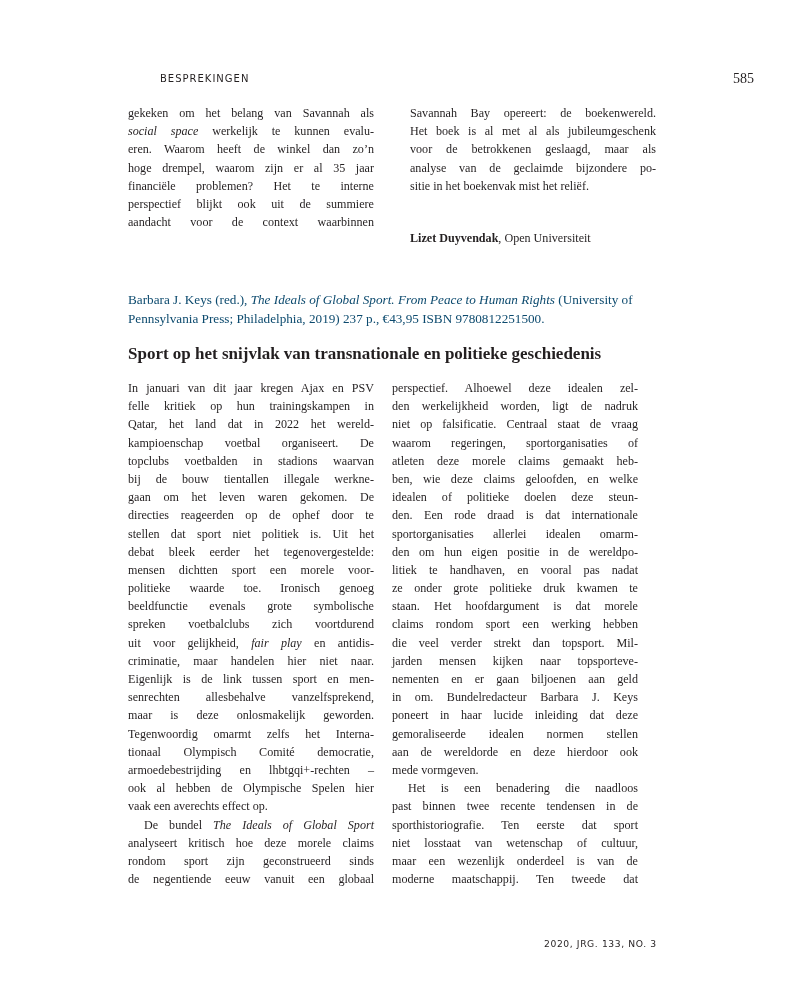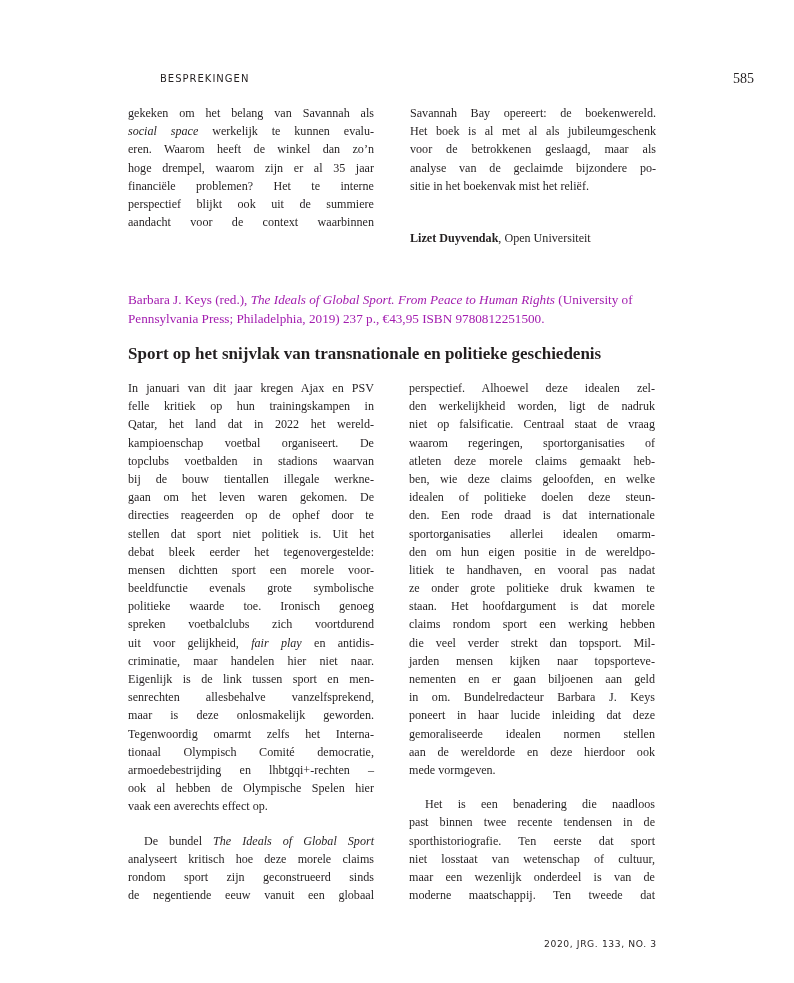--- a/index.html
+++ b/index.html
@@ -45,40 +45,39 @@
       height: 18.2px;
       white-space: nowrap;
       text-align: justify;
       text-align-last: justify;
     }
     .col .line.last {
       text-align-last: left;
     }
     .col .line.indent {
       text-indent: 16px;
-      margin-top: 16px;
     }
     .col-top-left { left: 128px; top: 104px; }
     .col-top-right { left: 410px; top: 104px; }
     .col-bottom-left { left: 128px; top: 379px; }
-    .col-bottom-right { left: 409px; top: 379px; }
+    .col-bottom-right { left: 392px; top: 379px; }
     .signature {
       margin-top: 34px;
       text-align-last: left !important;
     }
     .signature b { font-weight: bold; }
     .bib {
       position: absolute;
       left: 128px;
       top: 291px;
       width: 540px;
       font-family: "Liberation Serif", "DejaVu Serif", serif;
       font-size: 13.2px;
       line-height: 18.6px;
-      color: #a21caf;
+      color: #0c4a6e;
     }
     .review-title {
       position: absolute;
       left: 128px;
       top: 344px;
       font-family: "Liberation Serif", "DejaVu Serif", serif;
       font-size: 17px;
       font-weight: bold;
       color: #231f20;
       white-space: nowrap;
@@ -134,22 +133,22 @@
     <span class="line">felle kritiek op hun trainingskampen in</span>
     <span class="line">Qatar, het land dat in 2022 het wereld-</span>
     <span class="line">kampioenschap voetbal organiseert. De</span>
     <span class="line">topclubs voetbalden in stadions waarvan</span>
     <span class="line">bij de bouw tientallen illegale werkne-</span>
     <span class="line">gaan om het leven waren gekomen. De</span>
     <span class="line">directies reageerden op de ophef door te</span>
     <span class="line">stellen dat sport niet politiek is. Uit het</span>
     <span class="line">debat bleek eerder het tegenovergestelde:</span>
     <span class="line">mensen dichtten sport een morele voor-</span>
+    <span class="line">politieke waarde toe. Ironisch genoeg</span>
     <span class="line">beeldfunctie evenals grote symbolische</span>
-    <span class="line">politieke waarde toe. Ironisch genoeg</span>
     <span class="line">spreken voetbalclubs zich voortdurend</span>
     <span class="line"><span>uit voor gelijkheid, </span><i>fair play</i><span> en antidis-</span></span>
     <span class="line">criminatie, maar handelen hier niet naar.</span>
     <span class="line">Eigenlijk is de link tussen sport en men-</span>
     <span class="line">senrechten allesbehalve vanzelfsprekend,</span>
     <span class="line">maar is deze onlosmakelijk geworden.</span>
     <span class="line">Tegenwoordig omarmt zelfs het Interna-</span>
     <span class="line">tionaal Olympisch Comité democratie,</span>
     <span class="line">armoedebestrijding en lhbtgqi+-rechten –</span>
     <span class="line">ook al hebben de Olympische Spelen hier</span>

